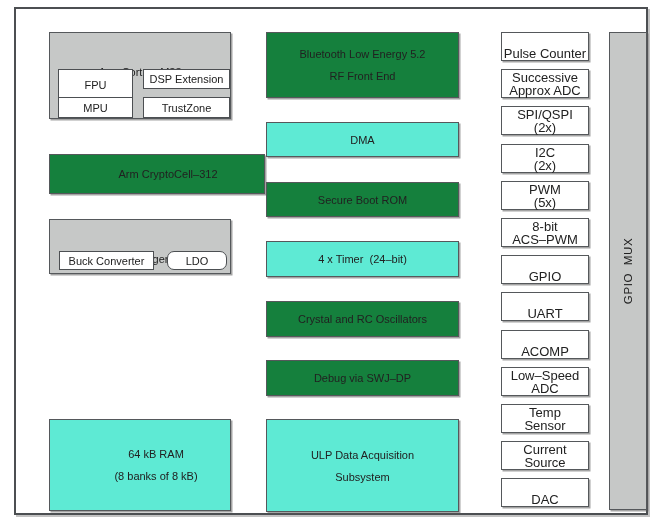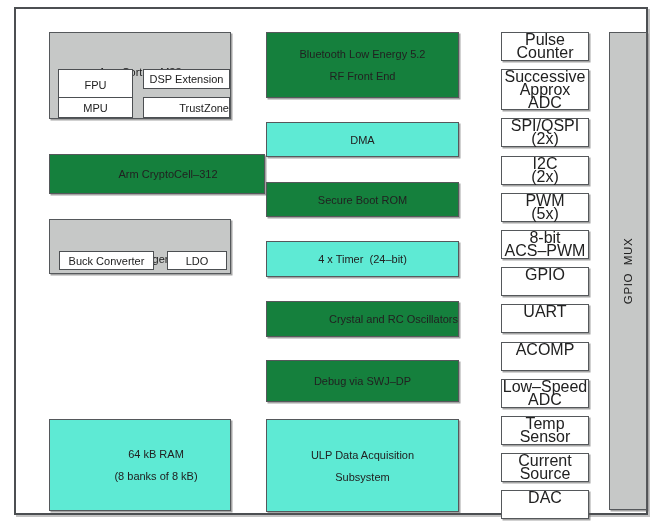--- a/index.html
+++ b/index.html
@@ -28,46 +28,46 @@
   }
   .c-gray{background:#c6c8c7;}
   .c-mid{background:#5eead4;}
   .c-light{background:#15803d;}
   .lh22{line-height:22px;}
   
   #cortex{left:33px;top:23px;width:182px;height:87px;}
   #fpu{left:8px;top:36px;width:75px;height:32px;}
   #dsp{left:93px;top:36px;width:87px;height:20px;}
   #mpu{left:8px;top:64px;width:75px;height:21px;}
-  #trustzone{left:93px;top:64px;width:87px;height:21px;justify-content:flex-end;}
+  #trustzone{left:93px;top:64px;width:87px;height:21px;}
   #crypto{left:33px;top:145px;width:216px;height:40px;padding-left:22px;}
   #power{left:33px;top:210px;width:182px;height:55px;}
   #buck{left:9px;top:31px;width:95px;height:19px;}
-  #ldo{left:117px;top:31px;width:60px;height:19px;}
+  #ldo{left:117px;top:31px;width:60px;height:19px;border-radius:7px;}
   #flash{left:33px;top:288px;width:182px;height:95px;}
   #ram{left:33px;top:410px;width:182px;height:92px;padding-left:32px;}
   
   #ble{left:250px;top:23px;width:193px;height:66px;}
   #dma{left:250px;top:113px;width:193px;height:35px;}
   #rom{left:250px;top:173px;width:193px;height:35px;}
   #timer{left:250px;top:232px;width:193px;height:36px;}
-  #xtal{left:250px;top:292px;width:193px;height:36px;justify-content:flex-end;}
-  #debug{left:250px;top:351px;width:193px;height:42px;}
+  #xtal{left:250px;top:292px;width:193px;height:36px;}
+  #debug{left:250px;top:351px;width:193px;height:36px;}
   #ulp{left:250px;top:410px;width:193px;height:93px;}
   
   .right-col{
     position:absolute;left:485px;top:23px;width:88px;height:476px;
     display:flex;flex-direction:column;gap:8.2px;
   }
   .rblk{
     position:relative;flex:0 0 29px;background:#ffffff;
     border:1.5px solid #55585b;box-shadow:1.5px 1.5px 0 rgba(90,90,90,.55);
-    display:flex;align-items:flex-start;justify-content:center;
+    display:flex;align-items:flex-end;justify-content:center;
     text-align:center;white-space:pre-wrap;box-sizing:border-box;
-    font-size:16px;line-height:13px;
+    font-size:13px;line-height:13px;
   }
   
   #gpiomux{left:593px;top:23px;width:38px;height:478px;}
   #gpiomux .vtext{
     transform:rotate(-90deg);white-space:nowrap;
     font-size:11.5px;word-spacing:4px;letter-spacing:.6px;
   }
 </style>
 </head>
 <body>

